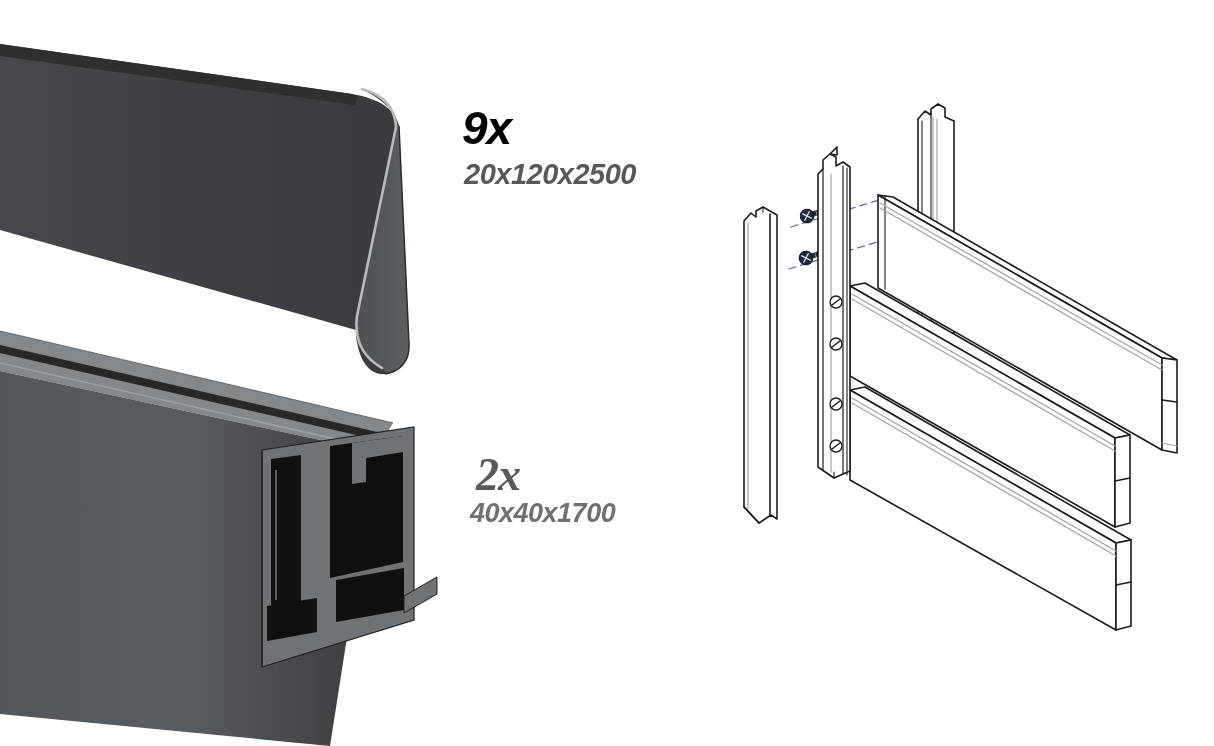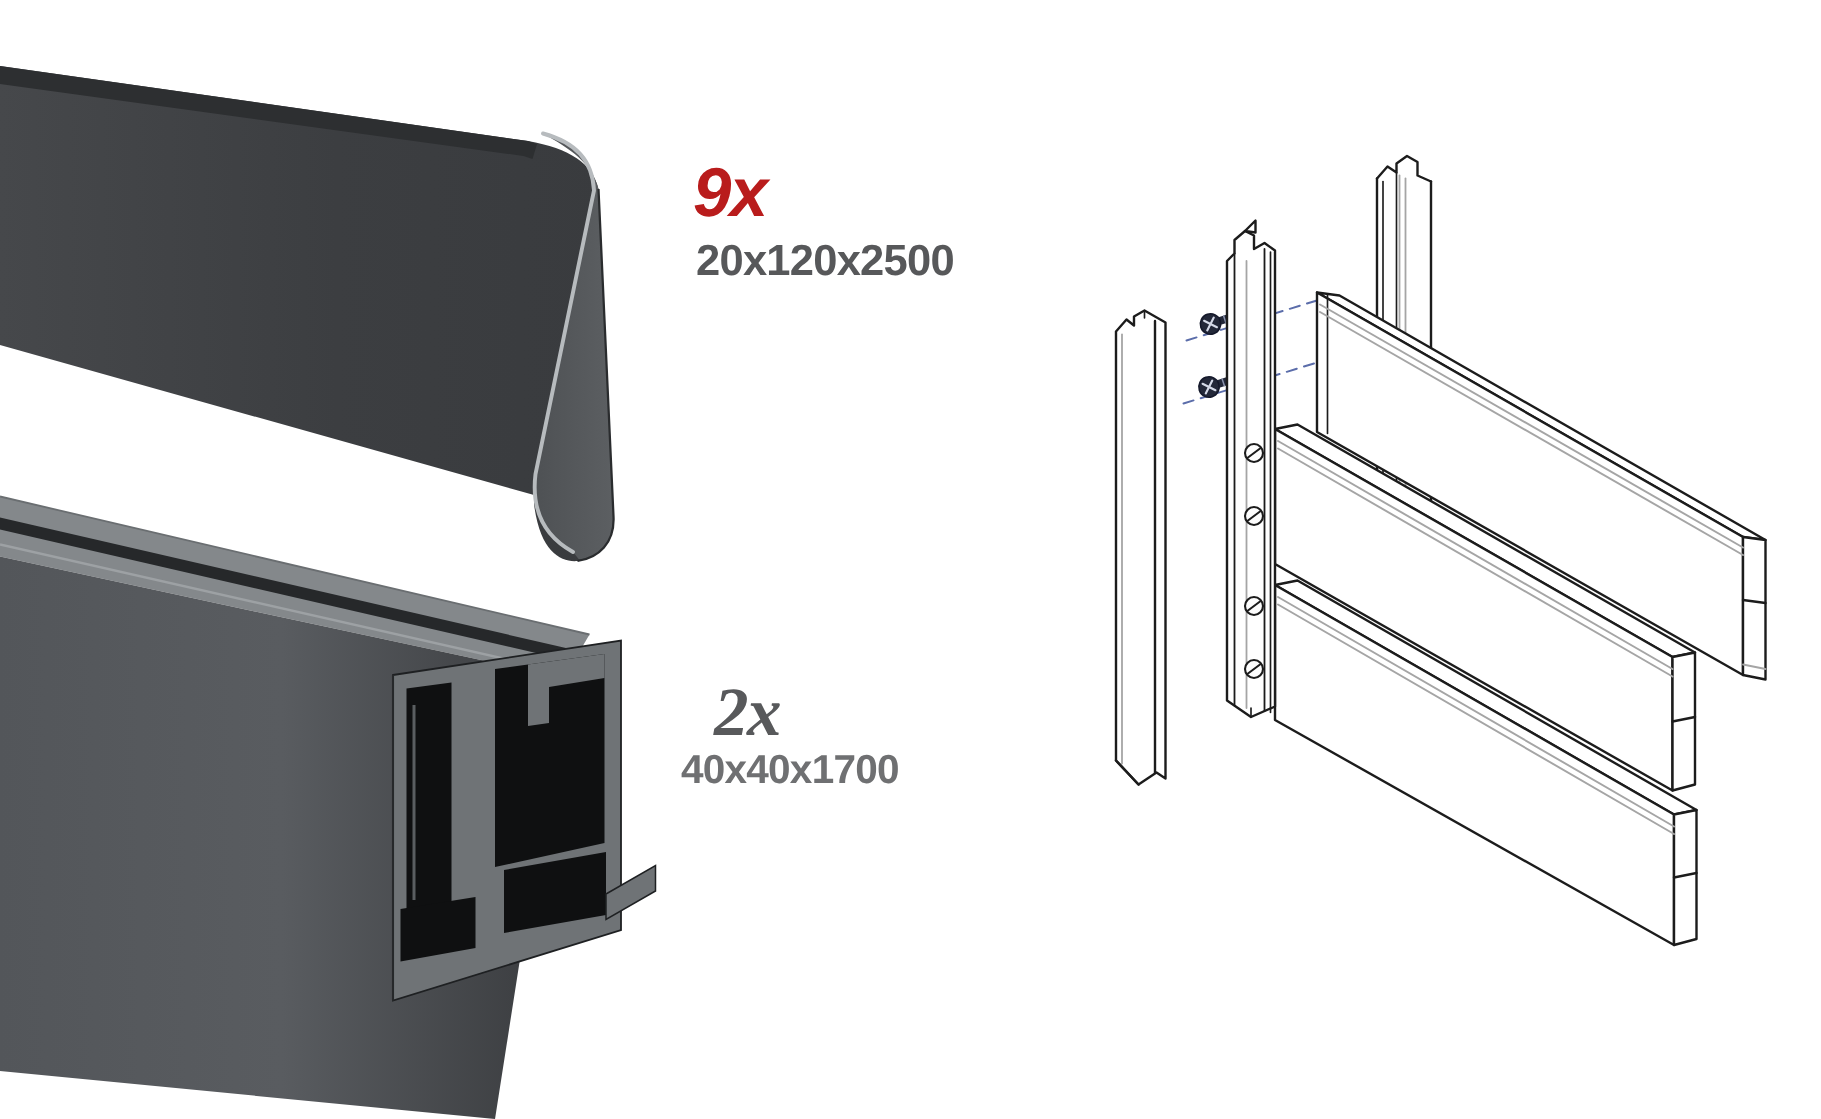--- a/index.html
+++ b/index.html
@@ -6,27 +6,27 @@
   #canvas{
     position:relative;width:1214px;height:746px;background:#ffffff;
     overflow:hidden;font-family:"Liberation Sans", sans-serif;
   }
   .layer{position:absolute;left:0;top:0;width:1214px;height:746px;}
   .qty{
     position:absolute;font-weight:bold;font-style:italic;
     font-size:46px;letter-spacing:-1px;line-height:1;
   }
   .dims{
-    position:absolute;font-weight:bold;
+    position:absolute;font-weight:bold;font-style:italic;
     font-size:29px;letter-spacing:-0.5px;line-height:1;
   }
-  #qty1{left:462px;top:105px;color:#b91c1c;}
+  #qty1{left:462px;top:105px;color:#000000;}
   #dims1{left:464px;top:160px;color:#57585a;}
   #qty2{left:476px;top:452px;color:#58595b;font-family:Liberation Serif, serif;}
-  #dims2{left:454px;top:500px;color:#6f7072;font-size:27px;}
+  #dims2{left:470px;top:500px;color:#6f7072;font-size:27px;}
 </style>
 </head>
 <body>
 
 <div id="canvas">
 
   <svg class="layer" viewBox="0 0 1214 746">
     <defs>
       <linearGradient id="boardFace" x1="0" y1="0" x2="1" y2="0">
         <stop offset="0" stop-color="#46484b"></stop>

